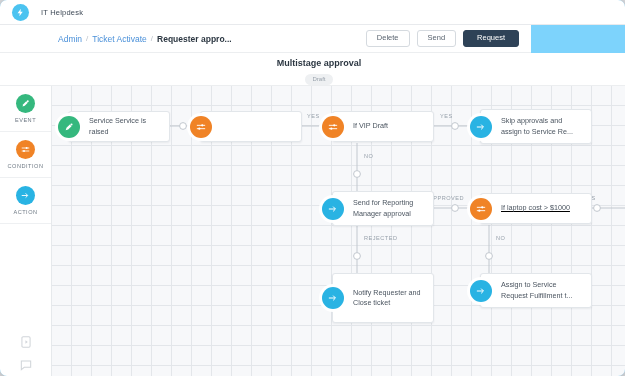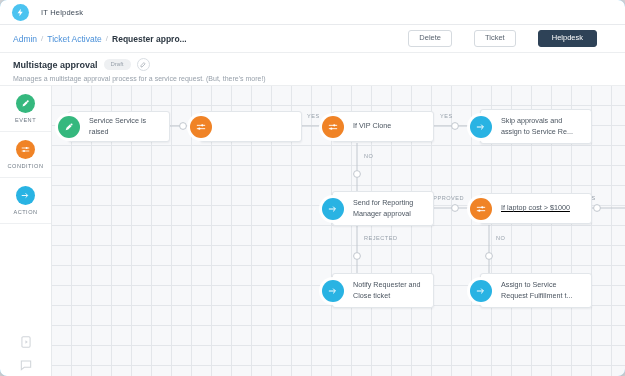--- a/index.html
+++ b/index.html
@@ -32,49 +32,49 @@
     flex: 0 0 auto;
   }
   #logo svg { width: 9px; height: 9px; display: block; }
   #appname {
     margin-left: 12px; font-size: 7.5px; color: #3f4a57;
     letter-spacing: .2px;
   }
 
   
   #crumbbar {
-    position: absolute; left: 0; top: 25px; width: 625px; height: 28px;
+    position: absolute; left: 0; top: 25px; width: 531px; height: 28px;
     background: #ffffff;
     border-bottom: 1px solid #eceef0;
-    display: flex; align-items: center;
+    display: flex; align-items: center; padding-left: 45px;
   }
   #breadcrumb { margin-left: 13px; font-size: 8.5px; display: flex; align-items: center; gap: 4px; }
   #breadcrumb .crumb-link { color: #4a90d9; }
   #breadcrumb .crumb-sep { color: #b7bec7; font-size: 8px; }
   #breadcrumb .crumb-cur { color: #2c3742; font-weight: bold; }
 
-  #actions { margin-left: auto; margin-right: 28px; display: flex; align-items: center; gap: 22px; }
+  #actions { margin-left: auto; margin-right: 12px; display: flex; align-items: center; gap: 7px; }
   .btn {
     font-size: 7.5px; color: #5a6470;
     background: #ffffff; border: 1px solid #d5dadf;
     border-radius: 3px; padding: 3px 10px 4px 10px;
     line-height: 1; white-space: nowrap;
   }
   .btn.primary {
     background: #2e4257; border-color: #2e4257; color: #ffffff;
     padding: 3px 13px 4px 13px;
   }
 
   
   #titleblock {
     position: absolute; left: 0; top: 53px; width: 625px; height: 33px;
     background: #ffffff;
     border-bottom: 1px solid #eceef0;
   }
-  #titlerow { display: flex; align-items: center; margin: 5px 0 0 13px; gap: 6px; }
+  #titlerow { display: flex; align-items: center; margin: 5px 0 0 13px; gap: 6px; flex-direction: column; }
   #wf-title { font-size: 9px; font-weight: bold; color: #2c3742; }
   #wf-badge {
     font-size: 6px; color: #9aa3ad; background: #eef0f2;
     border-radius: 7px; padding: 2px 7px 2.5px 7px; line-height: 1;
   }
   #wf-edit {
     width: 13px; height: 13px; border-radius: 50%;
     border: 1px solid #d9dee3; background: #fff;
     display: flex; align-items: center; justify-content: center;
   }
@@ -168,22 +168,22 @@
   <div id="crumbbar">
     <div id="breadcrumb">
       <span class="crumb-link">Admin</span>
       <span class="crumb-sep">/</span>
       <span class="crumb-link">Ticket Activate</span>
       <span class="crumb-sep">/</span>
       <span class="crumb-cur">Requester appro...</span>
     </div>
     <div id="actions">
       <button class="btn">Delete</button>
-      <button class="btn">Ticket</button>
-      <button class="btn primary">Helpdesk</button>
+      <button class="btn">Send</button>
+      <button class="btn primary">Request</button>
     </div>
   </div>
 
   <div id="titleblock">
     <div id="titlerow">
       <span id="wf-title">Multistage approval</span>
       <span id="wf-badge">Draft</span>
       <span id="wf-edit">
         <svg viewBox="0 0 24 24" fill="none" stroke="#8d97a1" stroke-width="2.4" stroke-linecap="round" stroke-linejoin="round">
           <path d="M16.5 3.5l4 4L8 20H4v-4z"></path>
@@ -314,21 +314,21 @@
     </div>
 
     <div class="node" style="left:280px;top:25px;width:102px;height:31px;">
       <span class="node-icon cd">
         <svg viewBox="0 0 24 24" fill="none" stroke="#ffffff" stroke-width="2.2" stroke-linecap="round">
           <path d="M3 8h18M3 16h18"></path>
             <circle cx="15" cy="8" r="2.6" fill="#ffffff" stroke="none"></circle>
             <circle cx="8" cy="16" r="2.6" fill="#ffffff" stroke="none"></circle>
         </svg>
       </span>
-      <span class="node-label">If VIP Clone</span>
+      <span class="node-label">If VIP Draft</span>
     </div>
 
     <div class="node" style="left:428px;top:23px;width:112px;height:35px;">
       <span class="node-icon ac">
         <svg viewBox="0 0 24 24" fill="none" stroke="#ffffff" stroke-width="2.4" stroke-linecap="round" stroke-linejoin="round">
           <path d="M3 12h13"></path>
             <path d="M13 7l5 5-5 5"></path>
         </svg>
       </span>
       <span class="node-label">Skip approvals and assign to Service Re...</span>
@@ -348,21 +348,21 @@
       <span class="node-icon cd">
         <svg viewBox="0 0 24 24" fill="none" stroke="#ffffff" stroke-width="2.2" stroke-linecap="round">
           <path d="M3 8h18M3 16h18"></path>
             <circle cx="15" cy="8" r="2.6" fill="#ffffff" stroke="none"></circle>
             <circle cx="8" cy="16" r="2.6" fill="#ffffff" stroke="none"></circle>
         </svg>
       </span>
       <span class="node-label">If laptop cost &gt; $1000</span>
     </div>
 
-    <div class="node" style="left:280px;top:187px;width:102px;height:35px;">
+    <div class="node" style="left:280px;top:187px;width:102px;height:50px;">
       <span class="node-icon ac">
         <svg viewBox="0 0 24 24" fill="none" stroke="#ffffff" stroke-width="2.4" stroke-linecap="round" stroke-linejoin="round">
           <path d="M3 12h13"></path>
             <path d="M13 7l5 5-5 5"></path>
         </svg>
       </span>
       <span class="node-label">Notify Requester and Close ticket</span>
     </div>
 
     <div class="node" style="left:428px;top:187px;width:112px;height:35px;">

